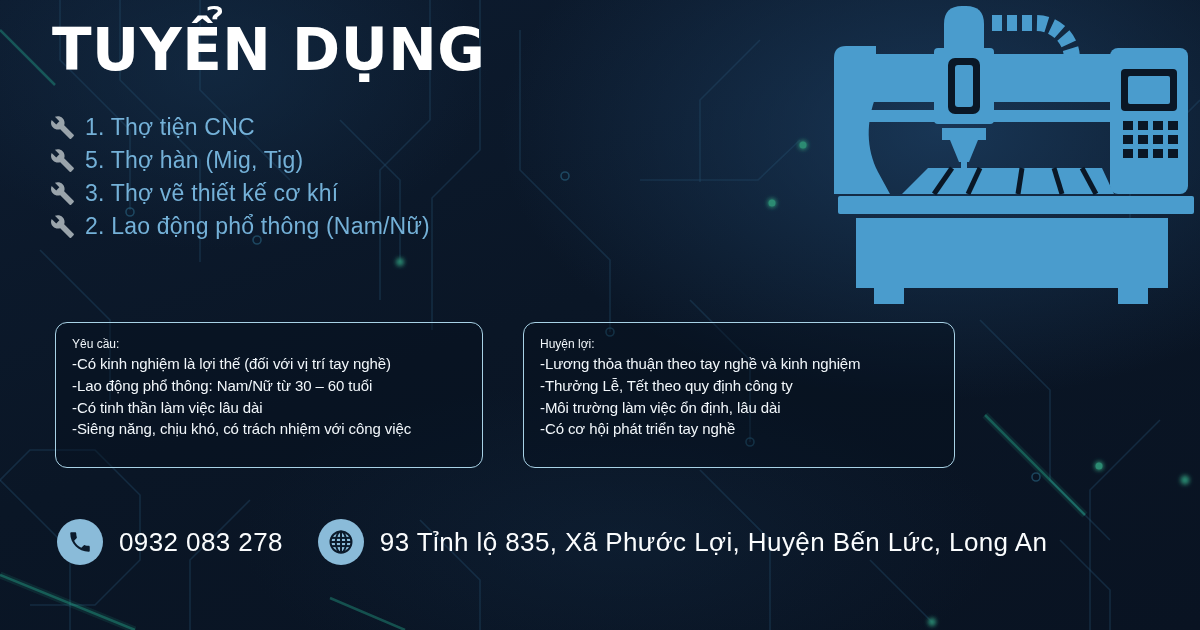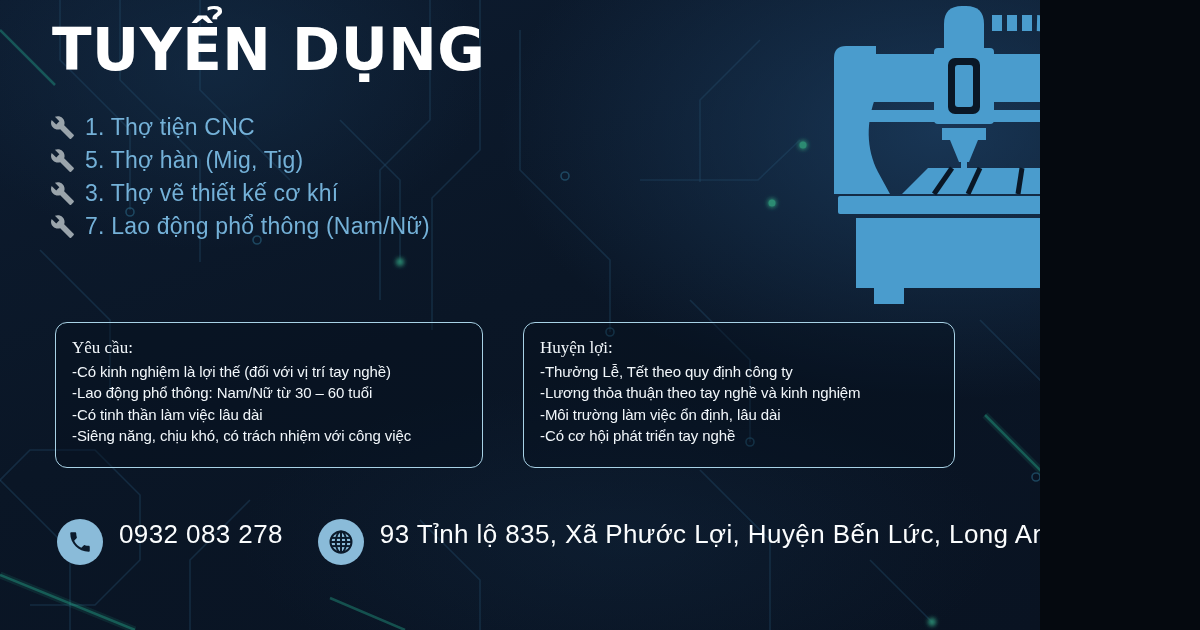--- a/index.html
+++ b/index.html
@@ -1,17 +1,17 @@
 <!DOCTYPE html>
 <html><head>
 <meta charset="utf-8">
 <style>
   html,body{margin:0;padding:0;background:#05090f;}
   .canvas{
-    position:relative;width:1040px;height:630px;overflow:hidden;
+    position:relative;width:1200px;height:630px;overflow:hidden;
     background:linear-gradient(160deg,#0d1c30 0%,#0a1626 48%,#091322 100%);
     font-family:"Liberation Sans","DejaVu Sans",sans-serif;
   }
   .bg{position:absolute;inset:0;}
   .machine{position:absolute;left:822px;top:2px;width:376px;height:306px;}
   .title{
     position:absolute;left:52px;top:14px;margin:0;
     font-family:"DejaVu Sans","Liberation Sans",sans-serif;
     font-size:58px;line-height:1.25;font-weight:800;color:#ffffff;letter-spacing:.5px;
   }
@@ -19,24 +19,24 @@
   .jobs li{display:flex;align-items:center;gap:10px;height:33px;}
   .wrench{width:25px;height:25px;flex:0 0 auto;}
   .job-label{font-size:23px;font-weight:normal;color:#74b1d8;letter-spacing:.2px;white-space:nowrap;}
   .boxes{position:absolute;left:55px;top:322px;display:flex;gap:40px;}
   .info-box{
     box-sizing:border-box;height:146px;border:1.5px solid #a8d2e6;border-radius:12px;
     padding:13px 16px 10px 16px;color:#f2f7fb;background:rgba(6,16,29,.38);
   }
   .info-box.req{width:428px;}
   .info-box.ben{width:432px;}
-  .box-heading{font-size:17px;line-height:1.45;font-weight:500;font-family:Liberation Serif, serif;}
+  .box-heading{font-size:12px;line-height:1.45;font-weight:500;}
   .box-line{font-size:15px;line-height:1.44;letter-spacing:-.1px;white-space:nowrap;}
   .contact{position:absolute;left:57px;top:519px;display:flex;align-items:center;gap:35px;}
-  .contact-group{display:flex;gap:16px;}
+  .contact-group{display:flex;align-items:center;gap:16px;}
   .circle-icon{
     width:46px;height:46px;border-radius:50%;background:#8abbd9;
     display:flex;align-items:center;justify-content:center;flex:0 0 auto;
   }
   .contact-text{color:#fbfdfe;font-size:26px;letter-spacing:.4px;white-space:nowrap;}
 </style>
 </head>
 <body>
 
 <div class="canvas">
@@ -188,36 +188,36 @@
     <li>
       <svg class="wrench" viewBox="0 0 24 24">
           <path fill="#9aa4ab" d="M22.7 19l-9.1-9.1c.9-2.3.4-5-1.5-6.9-2-2-5-2.4-7.4-1.3L9 6 6 9 1.6 4.7C.4 7.1.9 10.1 2.9 12.1c1.9 1.9 4.6 2.4 6.9 1.5l9.1 9.1c.4.4 1 .4 1.4 0l2.3-2.3c.5-.4.5-1.1.1-1.4z"></path>
         </svg>
       <span class="job-label">3. Thợ vẽ thiết kế cơ khí</span>
     </li>
     <li>
       <svg class="wrench" viewBox="0 0 24 24">
           <path fill="#9aa4ab" d="M22.7 19l-9.1-9.1c.9-2.3.4-5-1.5-6.9-2-2-5-2.4-7.4-1.3L9 6 6 9 1.6 4.7C.4 7.1.9 10.1 2.9 12.1c1.9 1.9 4.6 2.4 6.9 1.5l9.1 9.1c.4.4 1 .4 1.4 0l2.3-2.3c.5-.4.5-1.1.1-1.4z"></path>
         </svg>
-      <span class="job-label">7. Lao động phổ thông (Nam/Nữ)</span>
+      <span class="job-label">2. Lao động phổ thông (Nam/Nữ)</span>
     </li>
   </ul>
 
   <div class="boxes">
     <div class="info-box req">
       <div class="box-heading">Yêu cầu:</div>
       <div class="box-line">-Có kinh nghiệm là lợi thế (đối với vị trí tay nghề)</div>
       <div class="box-line">-Lao động phổ thông: Nam/Nữ từ 30 – 60 tuổi</div>
       <div class="box-line">-Có tinh thần làm việc lâu dài</div>
       <div class="box-line">-Siêng năng, chịu khó, có trách nhiệm với công việc</div>
     </div>
     <div class="info-box ben">
       <div class="box-heading">Huyện lợi:</div>
+      <div class="box-line">-Lương thỏa thuận theo tay nghề và kinh nghiệm</div>
       <div class="box-line">-Thưởng Lễ, Tết theo quy định công ty</div>
-      <div class="box-line">-Lương thỏa thuận theo tay nghề và kinh nghiệm</div>
       <div class="box-line">-Môi trường làm việc ổn định, lâu dài</div>
       <div class="box-line">-Có cơ hội phát triển tay nghề</div>
     </div>
   </div>
 
   <div class="contact">
     <div class="contact-group">
       <span class="circle-icon">
         <svg width="26" height="26" viewBox="0 0 24 24">
             <path fill="#0c1b2c" d="M6.62 10.79c1.44 2.83 3.76 5.14 6.59 6.59l2.2-2.21c.27-.27.67-.36 1.02-.24 1.12.37 2.33.57 3.57.57.55 0 1 .45 1 1V20c0 .55-.45 1-1 1-9.39 0-17-7.61-17-17 0-.55.45-1 1-1h3.5c.55 0 1 .45 1 1 0 1.25.2 2.45.57 3.57.11.35.03.74-.25 1.02l-2.2 2.2z"></path>

